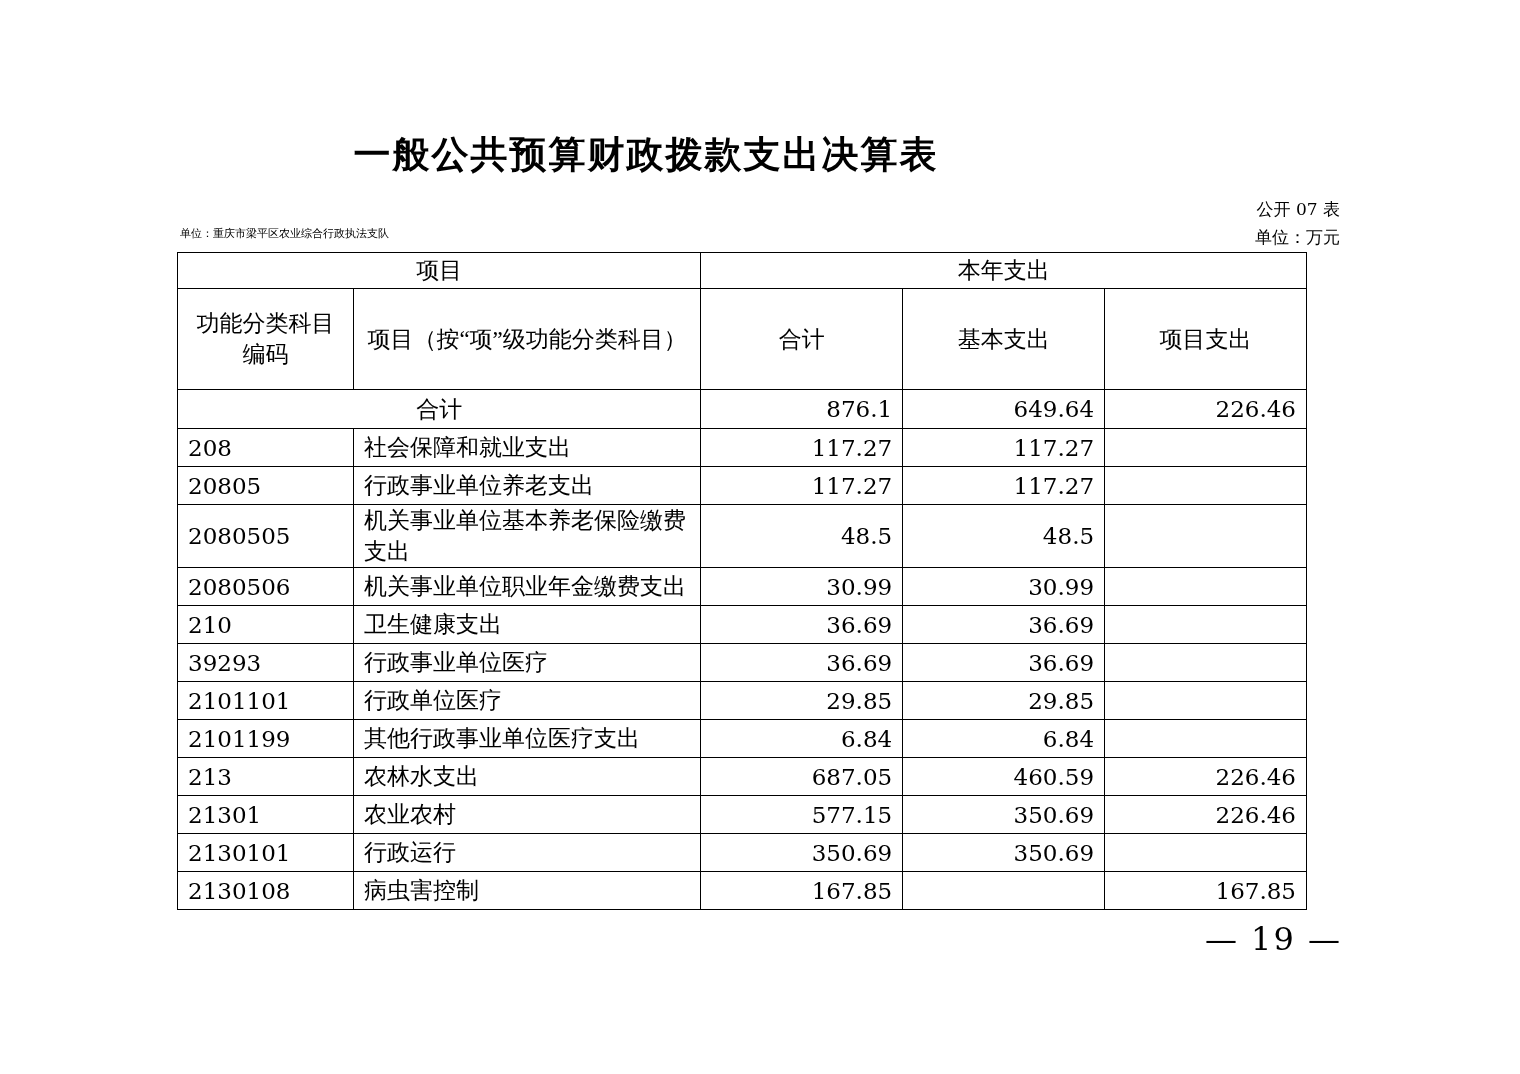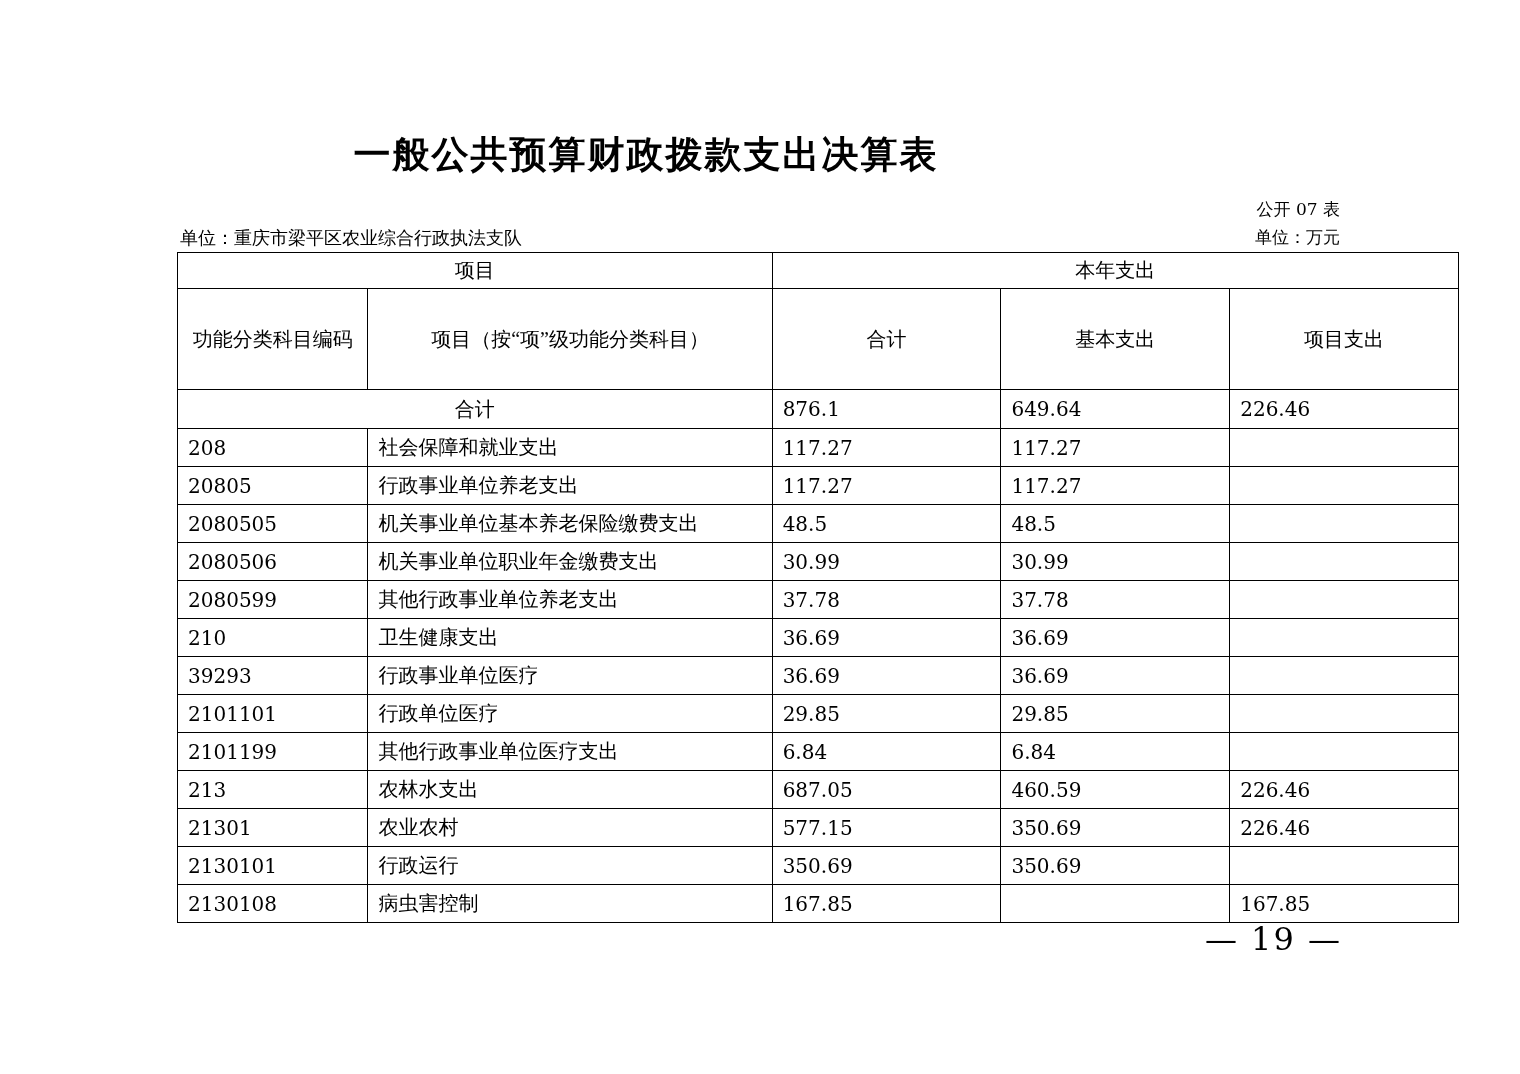--- a/index.html
+++ b/index.html
@@ -33,37 +33,37 @@
     position: absolute;
     top: 198px;
     right: 180px;
     font-size: 17px;
     font-family: "DejaVu Serif", serif;
   }
   .unit-left {
     position: absolute;
     top: 226px;
     left: 180px;
-    font-size: 18px;
+    font-size: 11px;
     font-family: "DejaVu Serif", serif;
   }
   .unit-right {
     position: absolute;
     top: 226px;
     right: 180px;
     font-size: 17px;
     font-family: Liberation Mono, monospace;
   }
   table.fin {
     position: absolute;
     top: 252px;
     left: 177px;
-    width: 1282px;
+    width: 1130px;
     border-collapse: collapse;
-    font-size: 20px;
+    font-size: 23px;
     font-family: "DejaVu Serif", serif;
   }
   table.fin td, table.fin th {
     border: 1px solid #000000;
     padding: 0 10px;
     font-weight: normal;
     vertical-align: middle;
   }
   .hdr-top td {
     height: 35px;
@@ -75,21 +75,21 @@
     font-family: Liberation Serif, serif;
   }
   .total-row td {
     height: 38px;
   }
   .data-row td {
     height: 37px;
   }
   .c-code { width: 168px; text-align: left; }
   .c-name { width: 380px; text-align: left; }
-  .c-num { width: 206px; text-align: left; }
+  .c-num { width: 206px; text-align: right; }
   .ctr { text-align: center !important; }
   .pagenum {
     position: absolute;
     top: 920px;
     right: 178px;
     font-size: 32px;
     font-family: "DejaVu Serif", serif;
     letter-spacing: 2px;
   }
 </style>
@@ -148,27 +148,20 @@
         <td class="c-num"></td>
       </tr>
       <tr class="data-row">
         <td class="c-code">2080506</td>
         <td class="c-name">机关事业单位职业年金缴费支出</td>
         <td class="c-num">30.99</td>
         <td class="c-num">30.99</td>
         <td class="c-num"></td>
       </tr>
       <tr class="data-row">
-        <td class="c-code">2080599</td>
-        <td class="c-name">其他行政事业单位养老支出</td>
-        <td class="c-num">37.78</td>
-        <td class="c-num">37.78</td>
-        <td class="c-num"></td>
-      </tr>
-      <tr class="data-row">
         <td class="c-code">210</td>
         <td class="c-name">卫生健康支出</td>
         <td class="c-num">36.69</td>
         <td class="c-num">36.69</td>
         <td class="c-num"></td>
       </tr>
       <tr class="data-row">
         <td class="c-code">39293</td>
         <td class="c-name">行政事业单位医疗</td>
         <td class="c-num">36.69</td>

